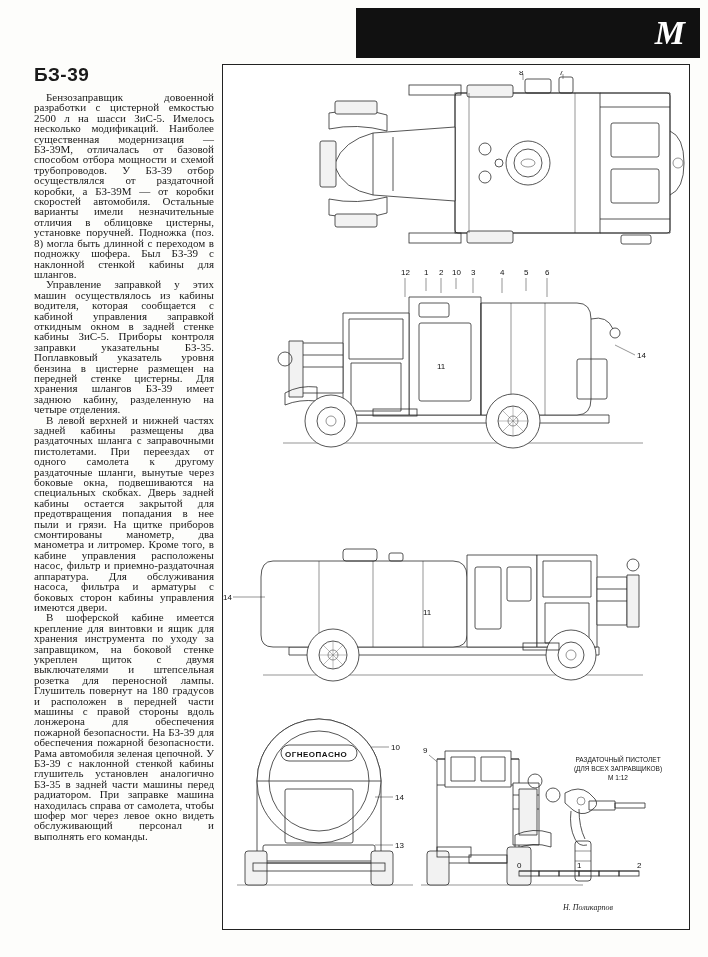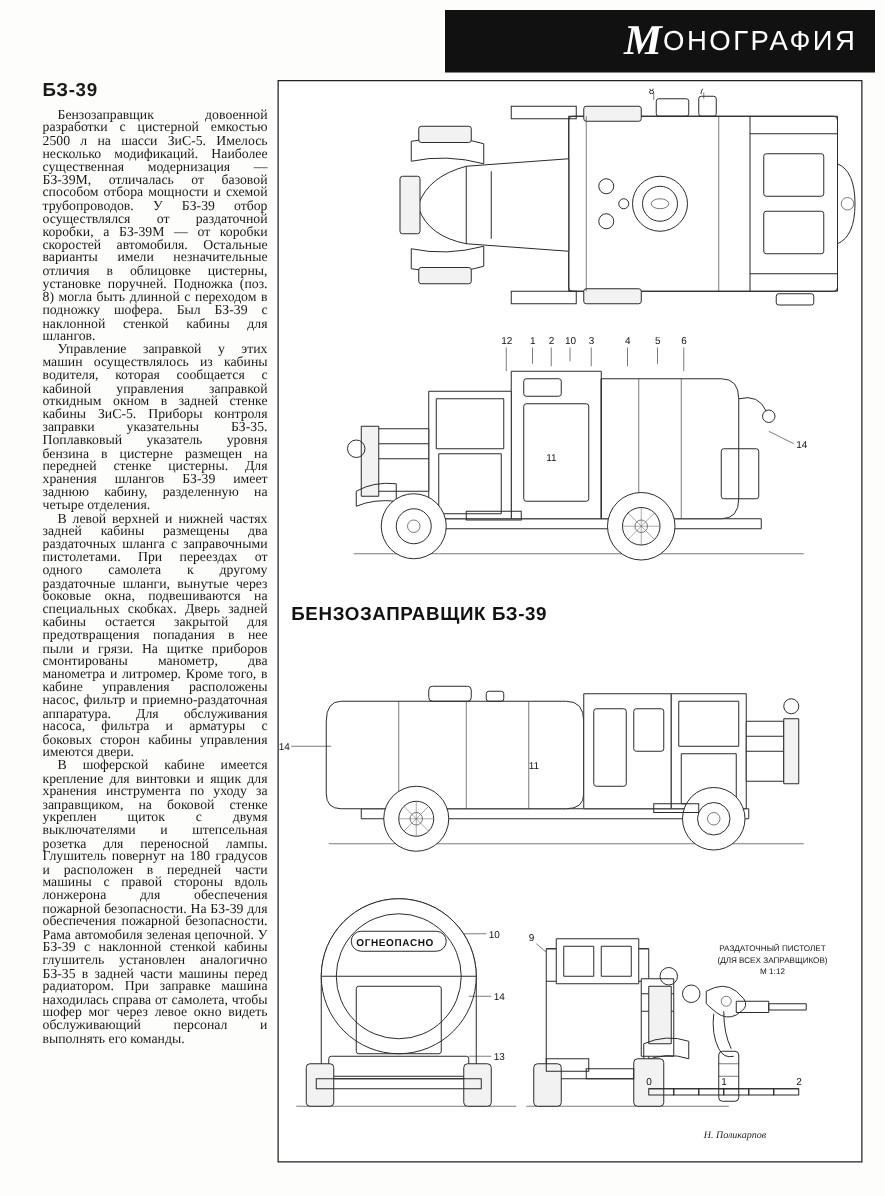--- a/index.html
+++ b/index.html
@@ -51,21 +51,21 @@
 
   
   .article {
     position: absolute;
     left: 34px; top: 64px;
     width: 180px;
   }
   .article-title {
     font-family: "Liberation Sans", sans-serif;
     font-weight: bold;
-    font-size: 15px;
+    font-size: 19px;
     margin: 0 0 6px 0;
     letter-spacing: 0.5px;
   }
   .article-body p {
     margin: 0;
     font-size: 11px;
     line-height: 10.4px;
     text-align: justify;
     text-indent: 12px;
     hyphens: auto;
@@ -126,21 +126,20 @@
     letter-spacing: 0.5px;
   }
 </style>
 </head>
 <body>
 
 <div class="page">
 
   <div class="masthead">
     <span class="logo-m">М</span>
-    <span class="logo-text">ОНОГРАФИЯ</span>
   </div>
 
   <div class="article">
     <h1 class="article-title">БЗ-39</h1>
     <div class="article-body">
       <p>Бензозаправщик довоенной разработки с цистерной емкостью 2500 л на шасси ЗиС-5. Имелось несколько модификаций. Наиболее существенная модернизация — БЗ-39М, отличалась от базовой способом отбора мощности и схемой трубопроводов. У БЗ-39 отбор осуществлялся от раздаточной коробки, а БЗ-39М — от коробки скоростей автомобиля. Остальные варианты имели незначительные отличия в облицовке цистерны, установке поручней. Подножка (поз. 8) могла быть длинной с переходом в подножку шофера. Был БЗ-39 с наклонной стенкой кабины для шлангов.</p>
       <p>Управление заправкой у этих машин осуществлялось из кабины водителя, которая сообщается с кабиной управления заправкой откидным окном в задней стенке кабины ЗиС-5. Приборы контроля заправки указательны БЗ-35. Поплавковый указатель уровня бензина в цистерне размещен на передней стенке цистерны. Для хранения шлангов БЗ-39 имеет заднюю кабину, разделенную на четыре отделения.</p>
       <p>В левой верхней и нижней частях задней кабины размещены два раздаточных шланга с заправочными пистолетами. При переездах от одного самолета к другому раздаточные шланги, вынутые через боковые окна, подвешиваются на специальных скобках. Дверь задней кабины остается закрытой для предотвращения попадания в нее пыли и грязи. На щитке приборов смонтированы манометр, два манометра и литромер. Кроме того, в кабине управления расположены насос, фильтр и приемно-раздаточная аппаратура. Для обслуживания насоса, фильтра и арматуры с боковых сторон кабины управления имеются двери.</p>
       <p>В шоферской кабине имеется крепление для винтовки и ящик для хранения инструмента по уходу за заправщиком, на боковой стенке укреплен щиток с двумя выключателями и штепсельная розетка для переносной лампы. Глушитель повернут на 180 градусов и расположен в передней части машины с правой стороны вдоль лонжерона для обеспечения пожарной безопасности. На БЗ-39 для обеспечения пожарной безопасности. Рама автомобиля зеленая цепочной. У БЗ-39 с наклонной стенкой кабины глушитель установлен аналогично БЗ-35 в задней части машины перед радиатором. При заправке машина находилась справа от самолета, чтобы шофер мог через левое окно видеть обслуживающий персонал и выполнять его команды.</p>
     </div>
@@ -268,21 +267,20 @@
 
         <rect class="ln" x="196" y="40" width="30" height="14" rx="2"></rect>
 
         <path class="ln" d="M368 56 q16 -4 22 10"></path>
         <circle class="ln" cx="392" cy="70" r="5"></circle>
 
         <line class="leader" x1="392" y1="82" x2="412" y2="92"></line>
         <text class="num" x="414" y="95">14</text>
       </svg>
 
-      <div class="plate-title" style="left:10px; top:418px;">БЕНЗОЗАПРАВЩИК БЗ-39</div>
 
       <svg width="468" height="200" style="position:absolute;left:0;top:440px">
 
         <line class="ln-t" x1="40" y1="170" x2="420" y2="170"></line>
 
         <path class="ln" d="M66 142 h310 v8 h-310 z"></path>
 
         <path class="fillw" d="M50 56 h180 q14 0 14 16 v58 q0 12 -14 12 h-180 q-12 0 -12 -12 v-58 q0 -16 12 -16 z"></path>
         <path class="ln-t" d="M96 56 v86 M150 56 v86 M200 56 v86"></path>
 

